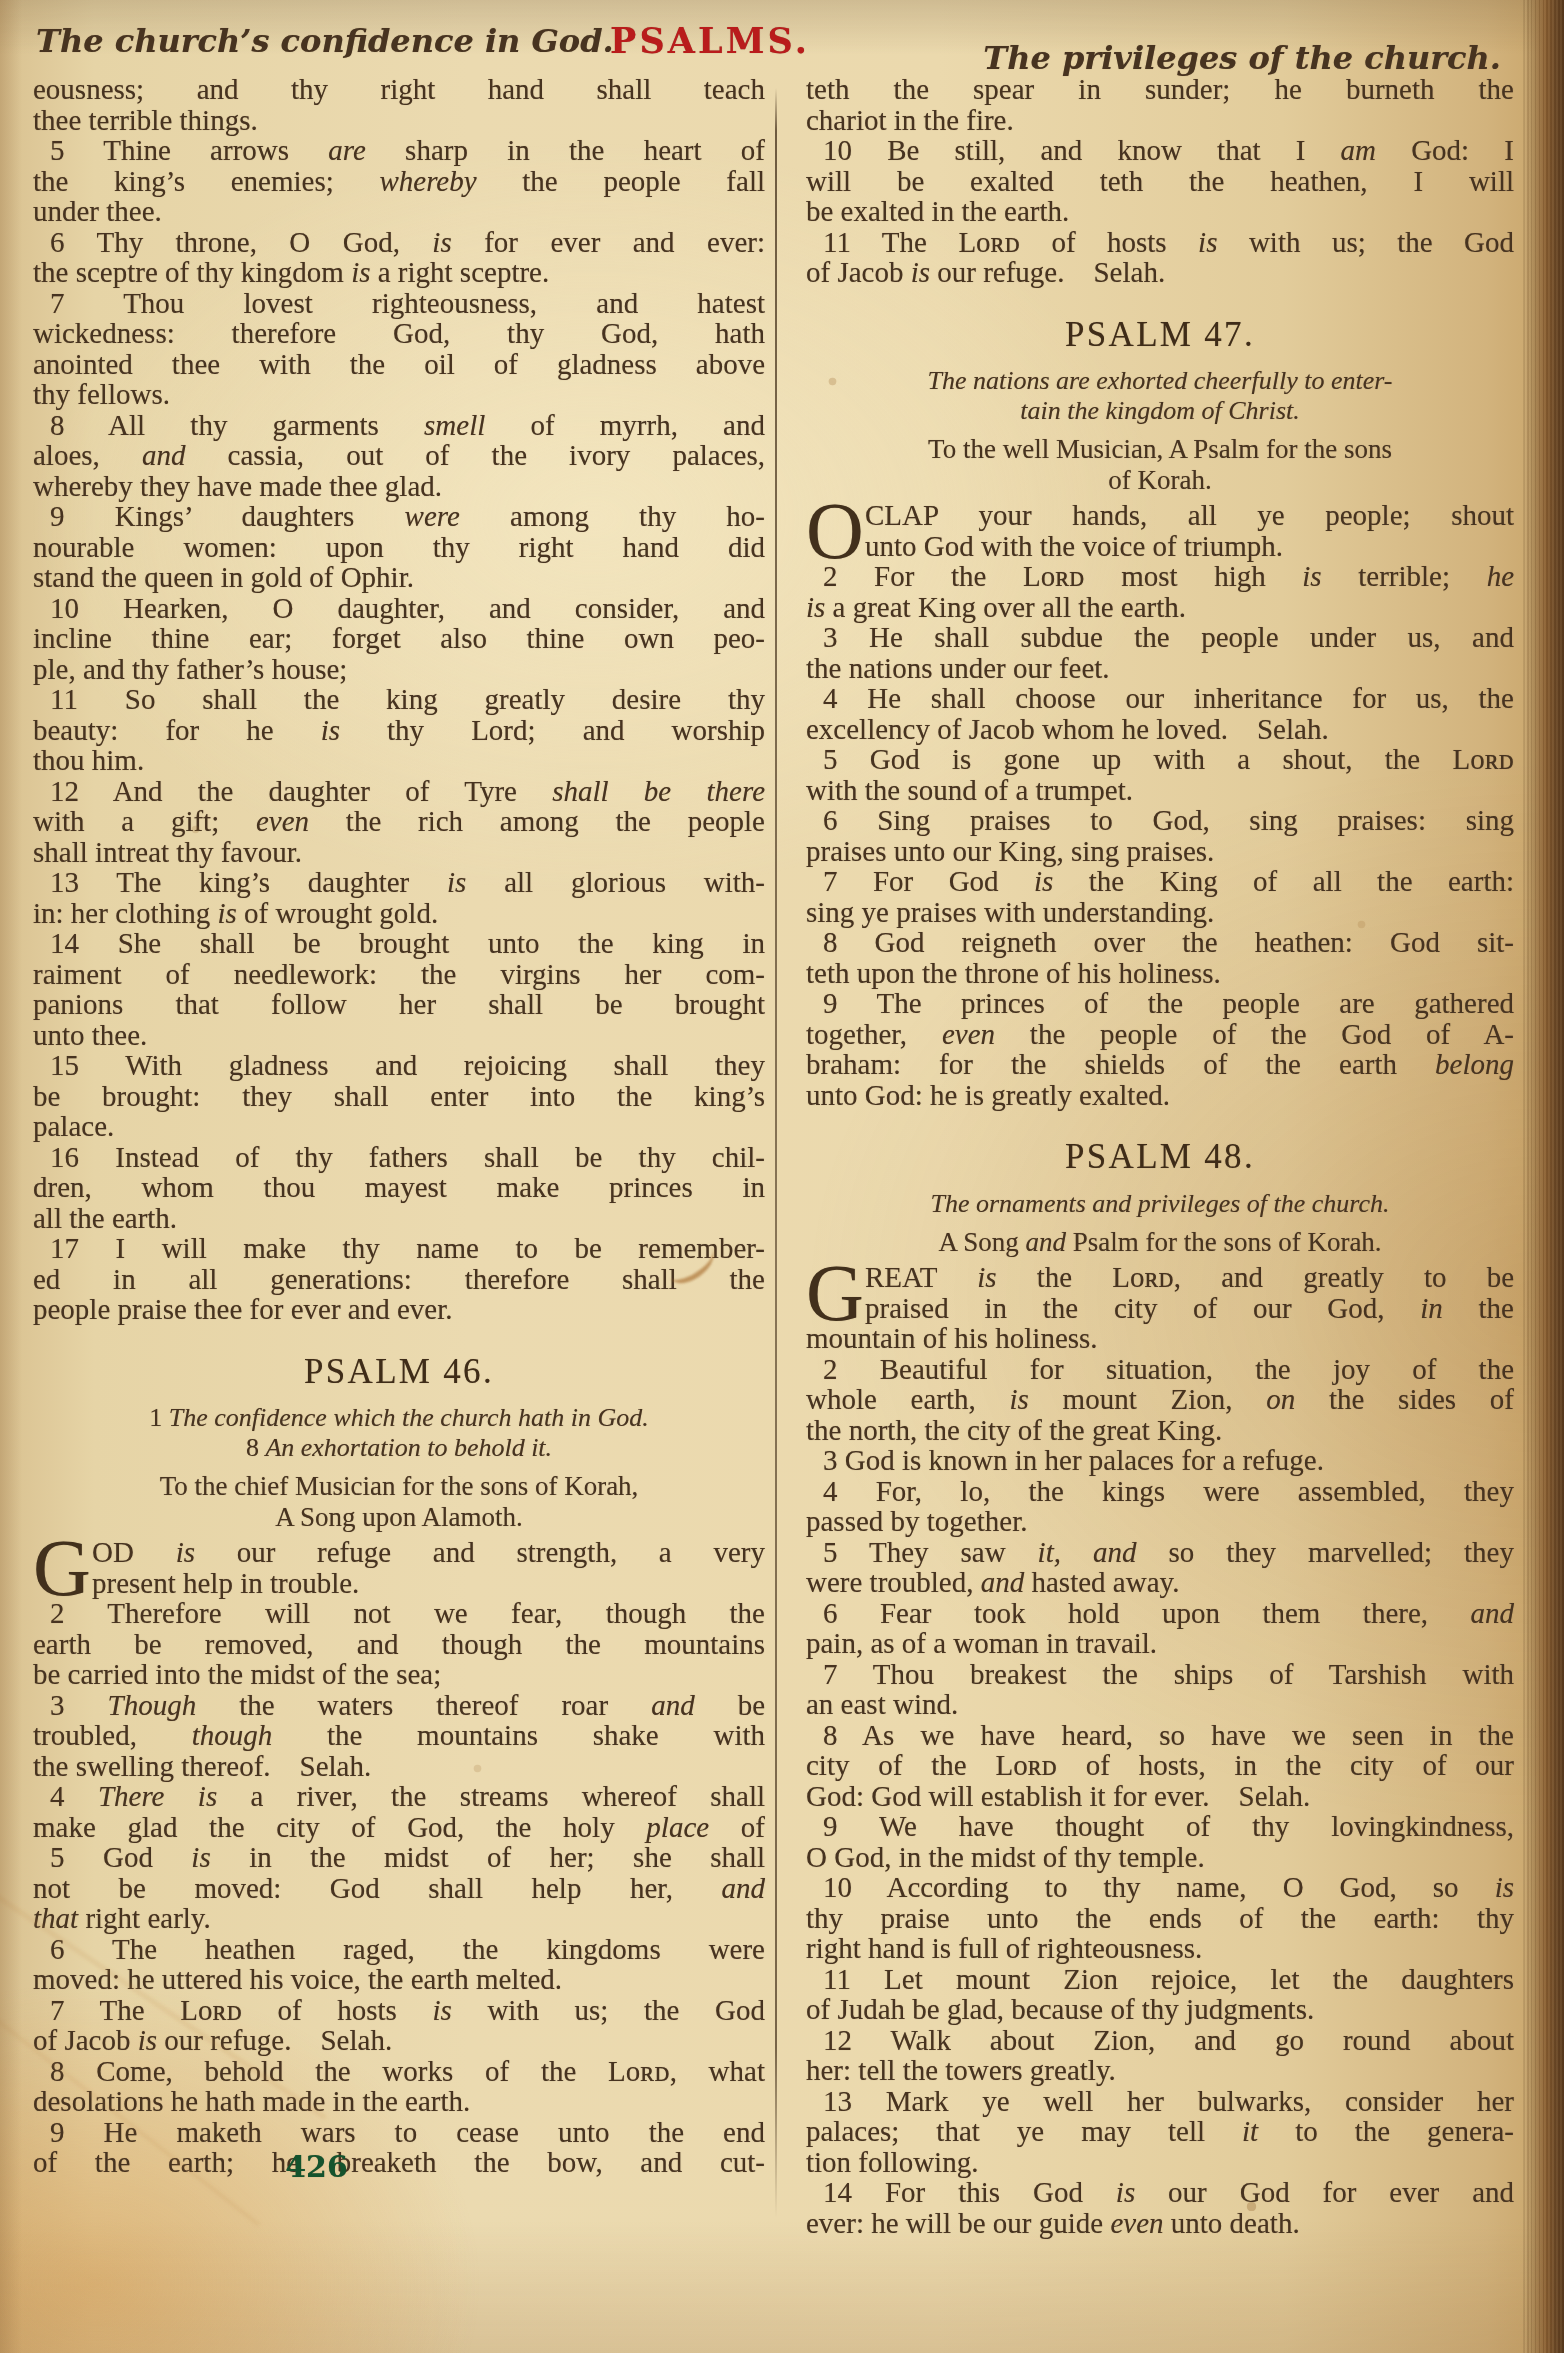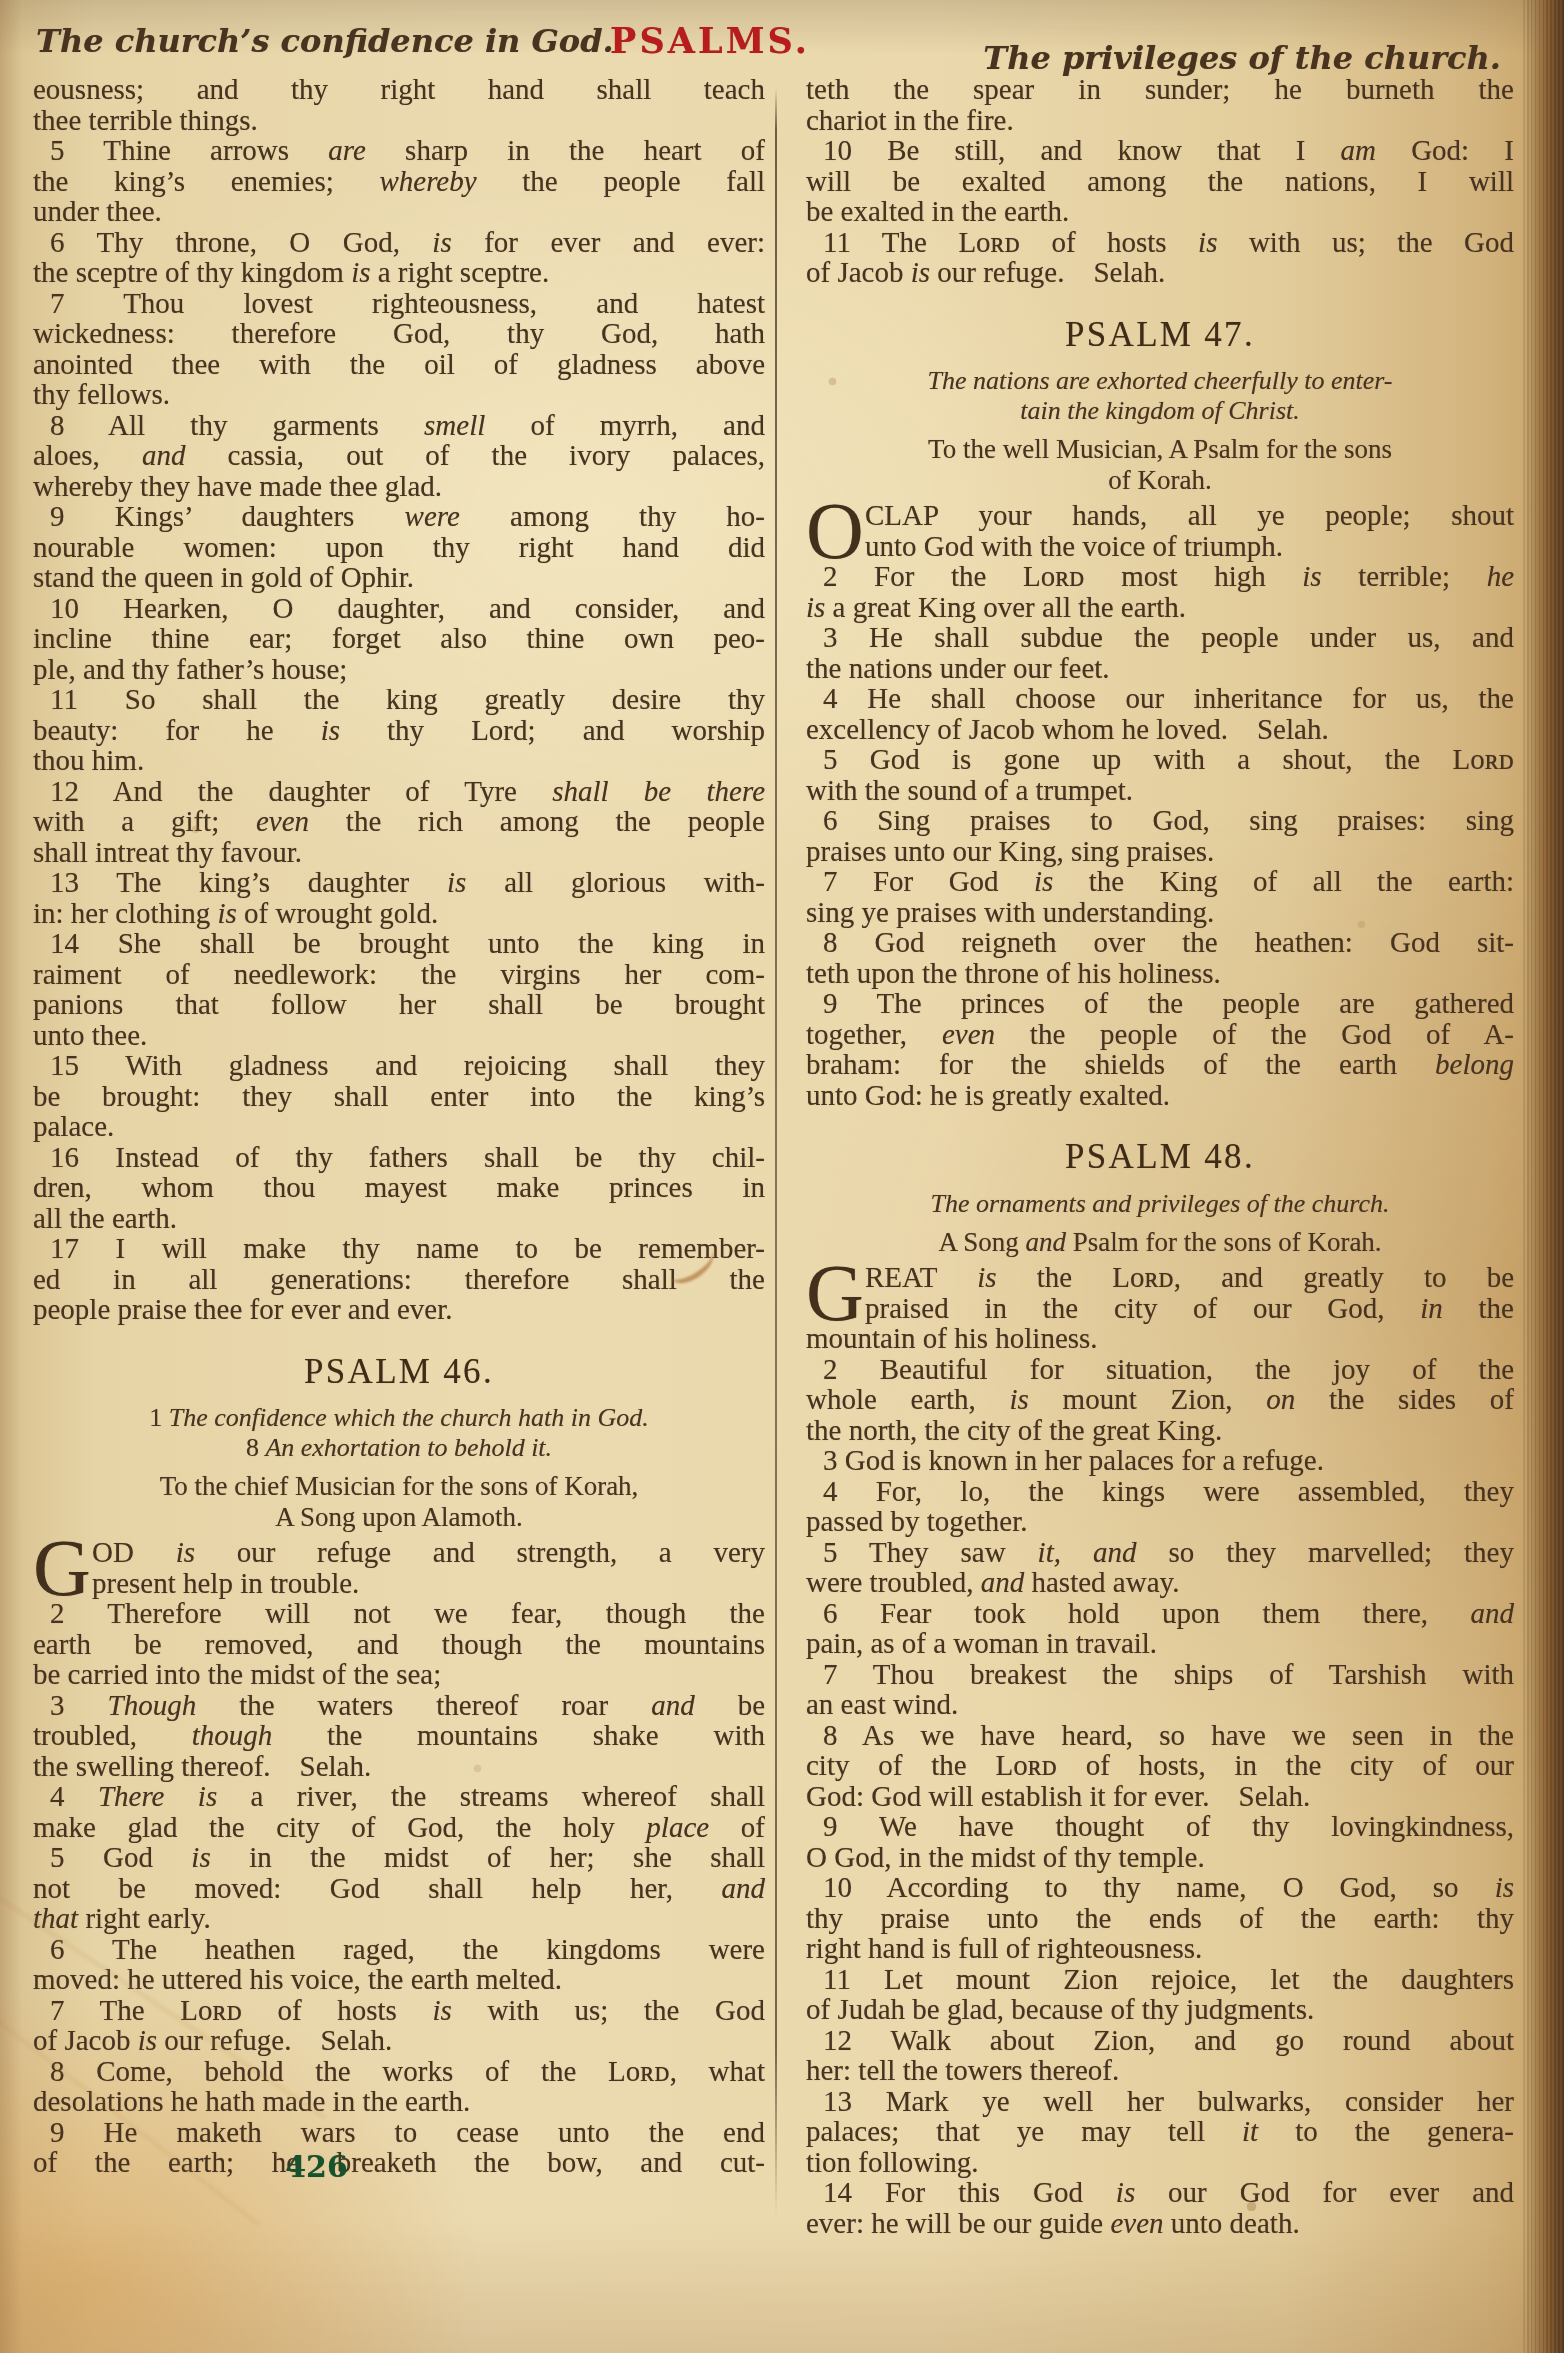--- a/index.html
+++ b/index.html
@@ -144,21 +144,21 @@
       <div class="line">of Jacob <i>is</i> our refuge. Selah.</div>
       <div class="line ind just">8 Come, behold the works of the Lᴏʀᴅ, what</div>
       <div class="line">desolations he hath made in the earth.</div>
       <div class="line ind just">9 He maketh wars to cease unto the end</div>
       <div class="line just">of the earth; he breaketh the bow, and cut-</div>
     </div>
   <div class="col col-right" id="col-right">
       <div class="line just">teth the spear in sunder; he burneth the</div>
       <div class="line">chariot in the fire.</div>
       <div class="line ind just">10 Be still, and know that I <i>am</i> God: I</div>
-      <div class="line just">will be exalted among the nations, I will</div>
+      <div class="line just">will be exalted teth the heathen, I will</div>
       <div class="line">be exalted in the earth.</div>
       <div class="line ind just">11 The Lᴏʀᴅ of hosts <i>is</i> with us; the God</div>
       <div class="line">of Jacob <i>is</i> our refuge. Selah.</div>
       <div class="psalm-heading">PSALM 47.</div>
       <div class="summary">
         <div class="cline"><i>The nations are exhorted cheerfully to enter-</i></div>
         <div class="cline"><i>tain the kingdom of Christ.</i></div>
       </div>
       <div class="inscription">
         <div class="cline">To the well Musician, A Psalm for the sons</div>
@@ -220,21 +220,21 @@
       <div class="line just">city of the Lᴏʀᴅ of hosts, in the city of our</div>
       <div class="line">God: God will establish it for ever. Selah.</div>
       <div class="line ind just">9 We have thought of thy lovingkindness,</div>
       <div class="line">O God, in the midst of thy temple.</div>
       <div class="line ind just">10 According to thy name, O God, so <i>is</i></div>
       <div class="line just">thy praise unto the ends of the earth: thy</div>
       <div class="line">right hand is full of righteousness.</div>
       <div class="line ind just">11 Let mount Zion rejoice, let the daughters</div>
       <div class="line">of Judah be glad, because of thy judgments.</div>
       <div class="line ind just">12 Walk about Zion, and go round about</div>
-      <div class="line">her: tell the towers thereof.</div>
+      <div class="line">her: tell the towers greatly.</div>
       <div class="line ind just">13 Mark ye well her bulwarks, consider her</div>
       <div class="line just">palaces; that ye may tell <i>it</i> to the genera-</div>
       <div class="line">tion following.</div>
       <div class="line ind just">14 For this God <i>is</i> our God for ever and</div>
       <div class="line">ever: he will be our guide <i>even</i> unto death.</div>
     </div>
 </div>
 
 <div class="page-number ink">426</div>
 

